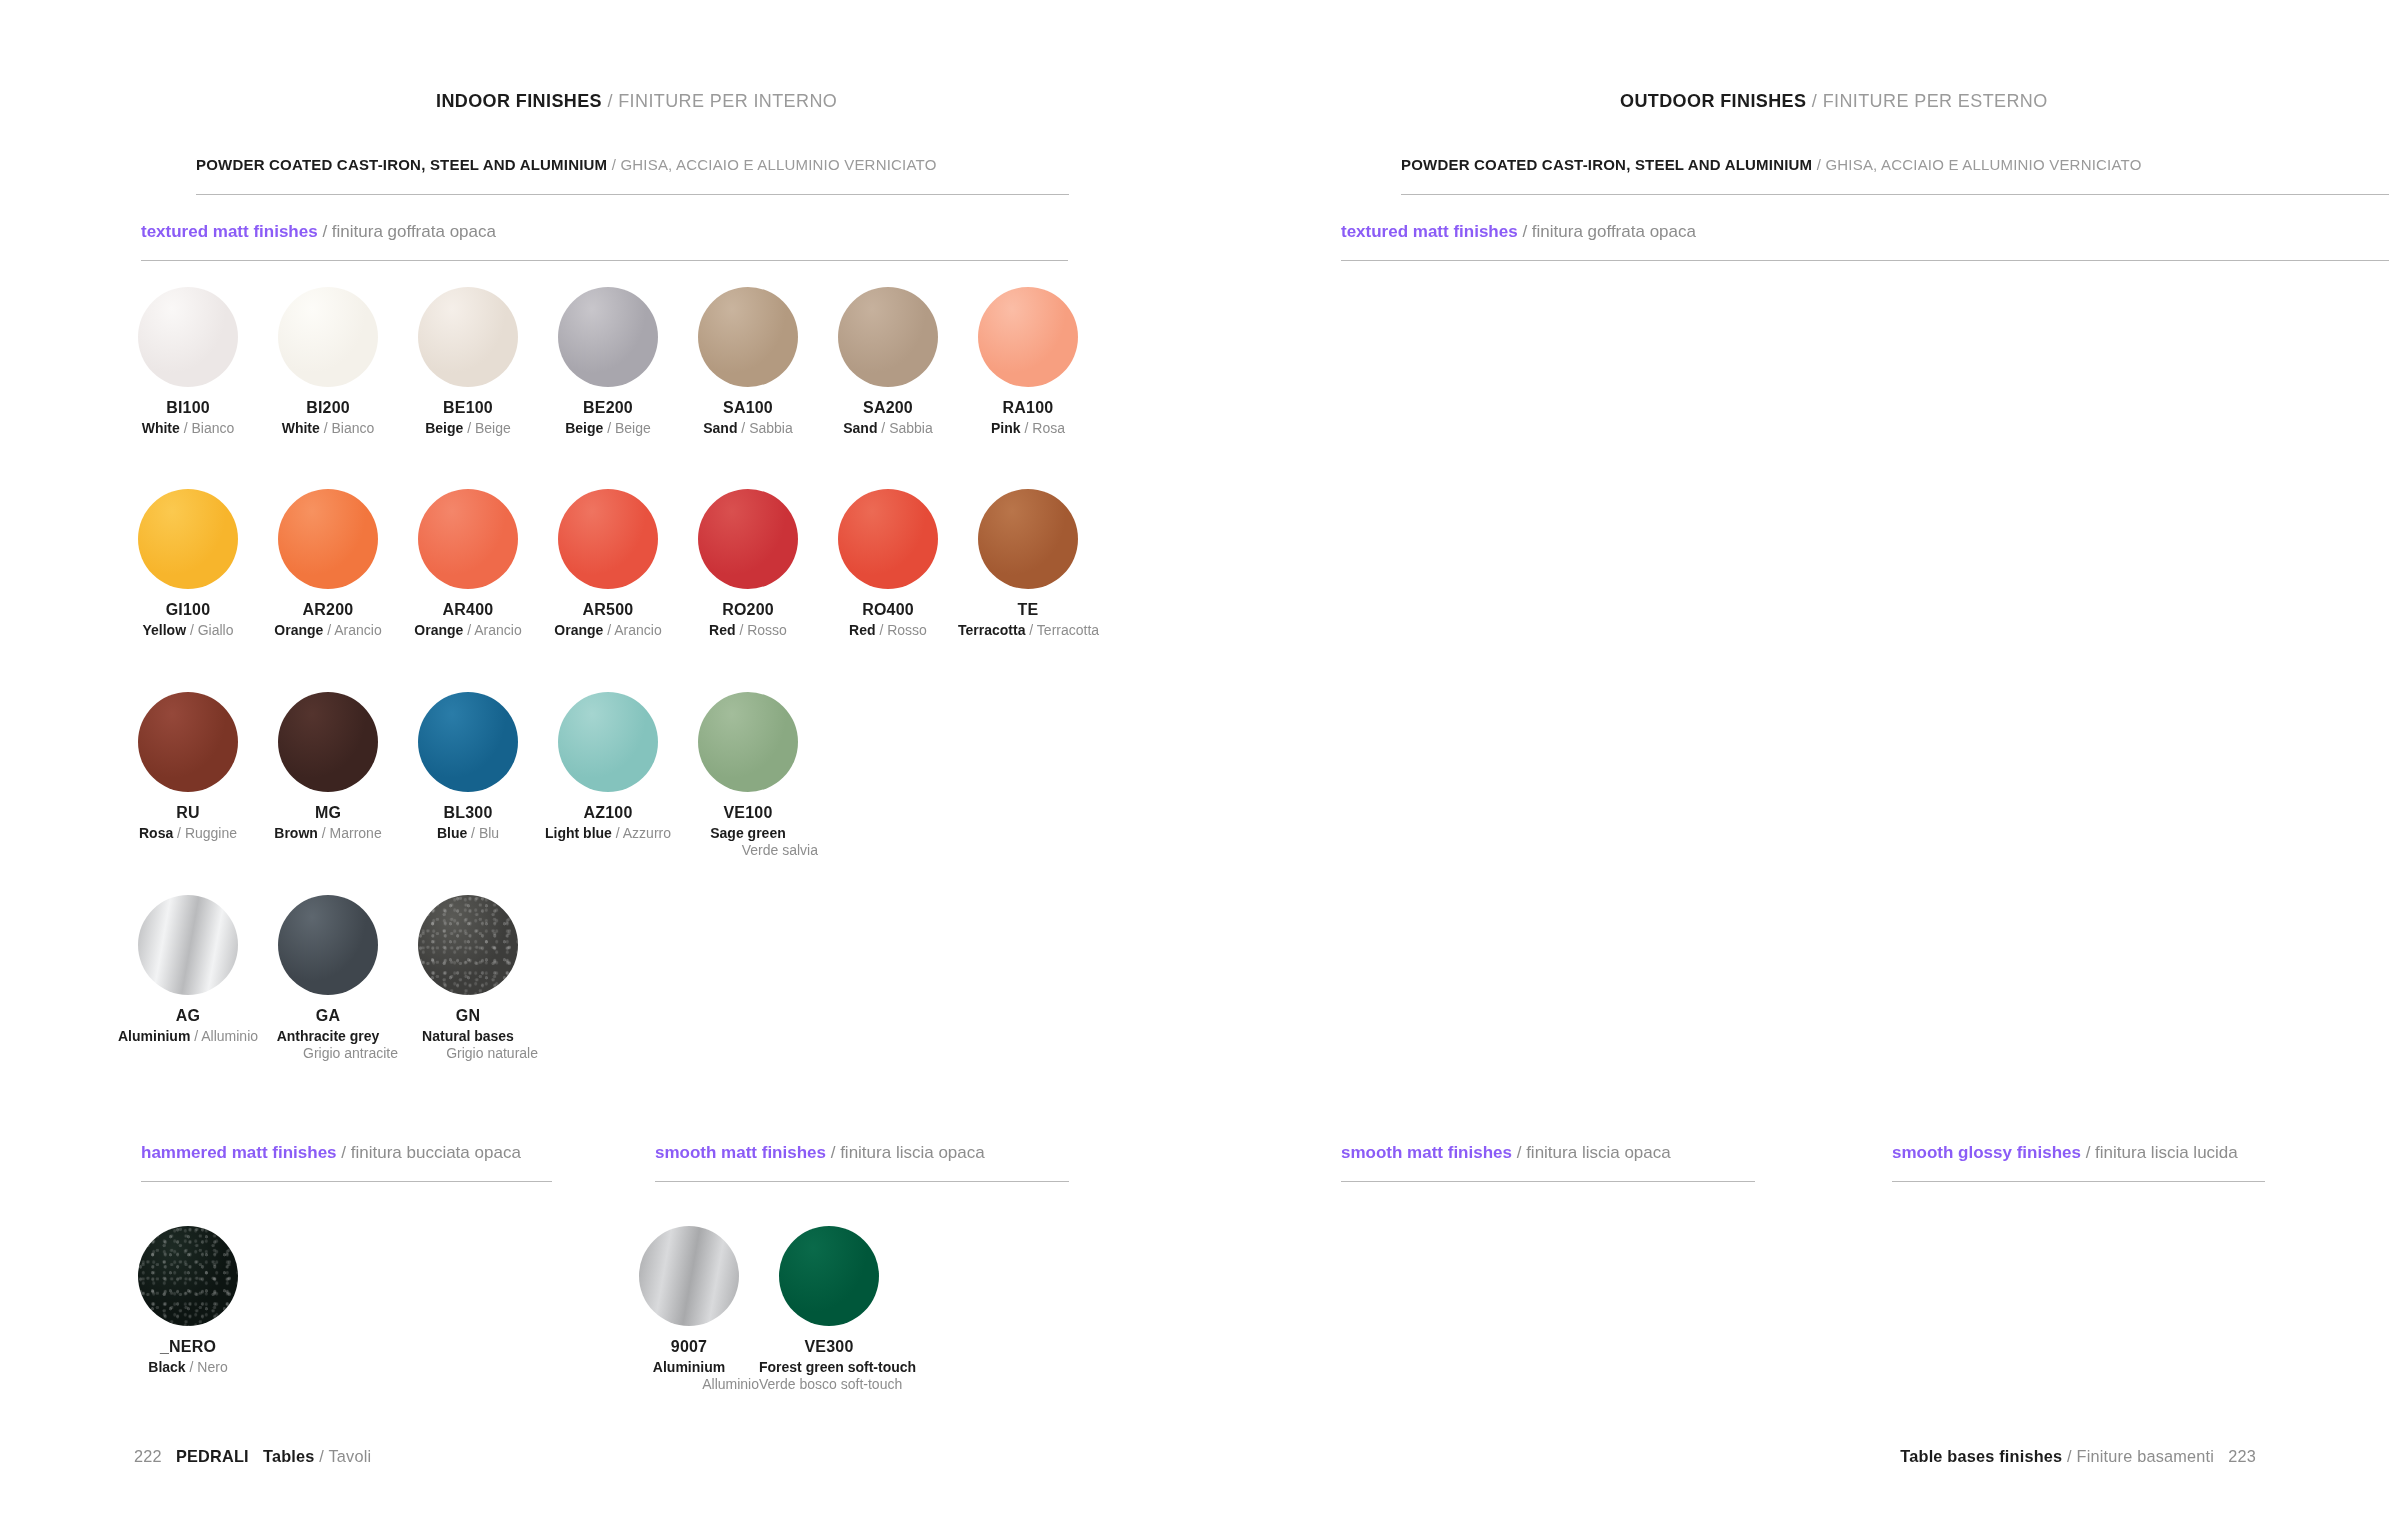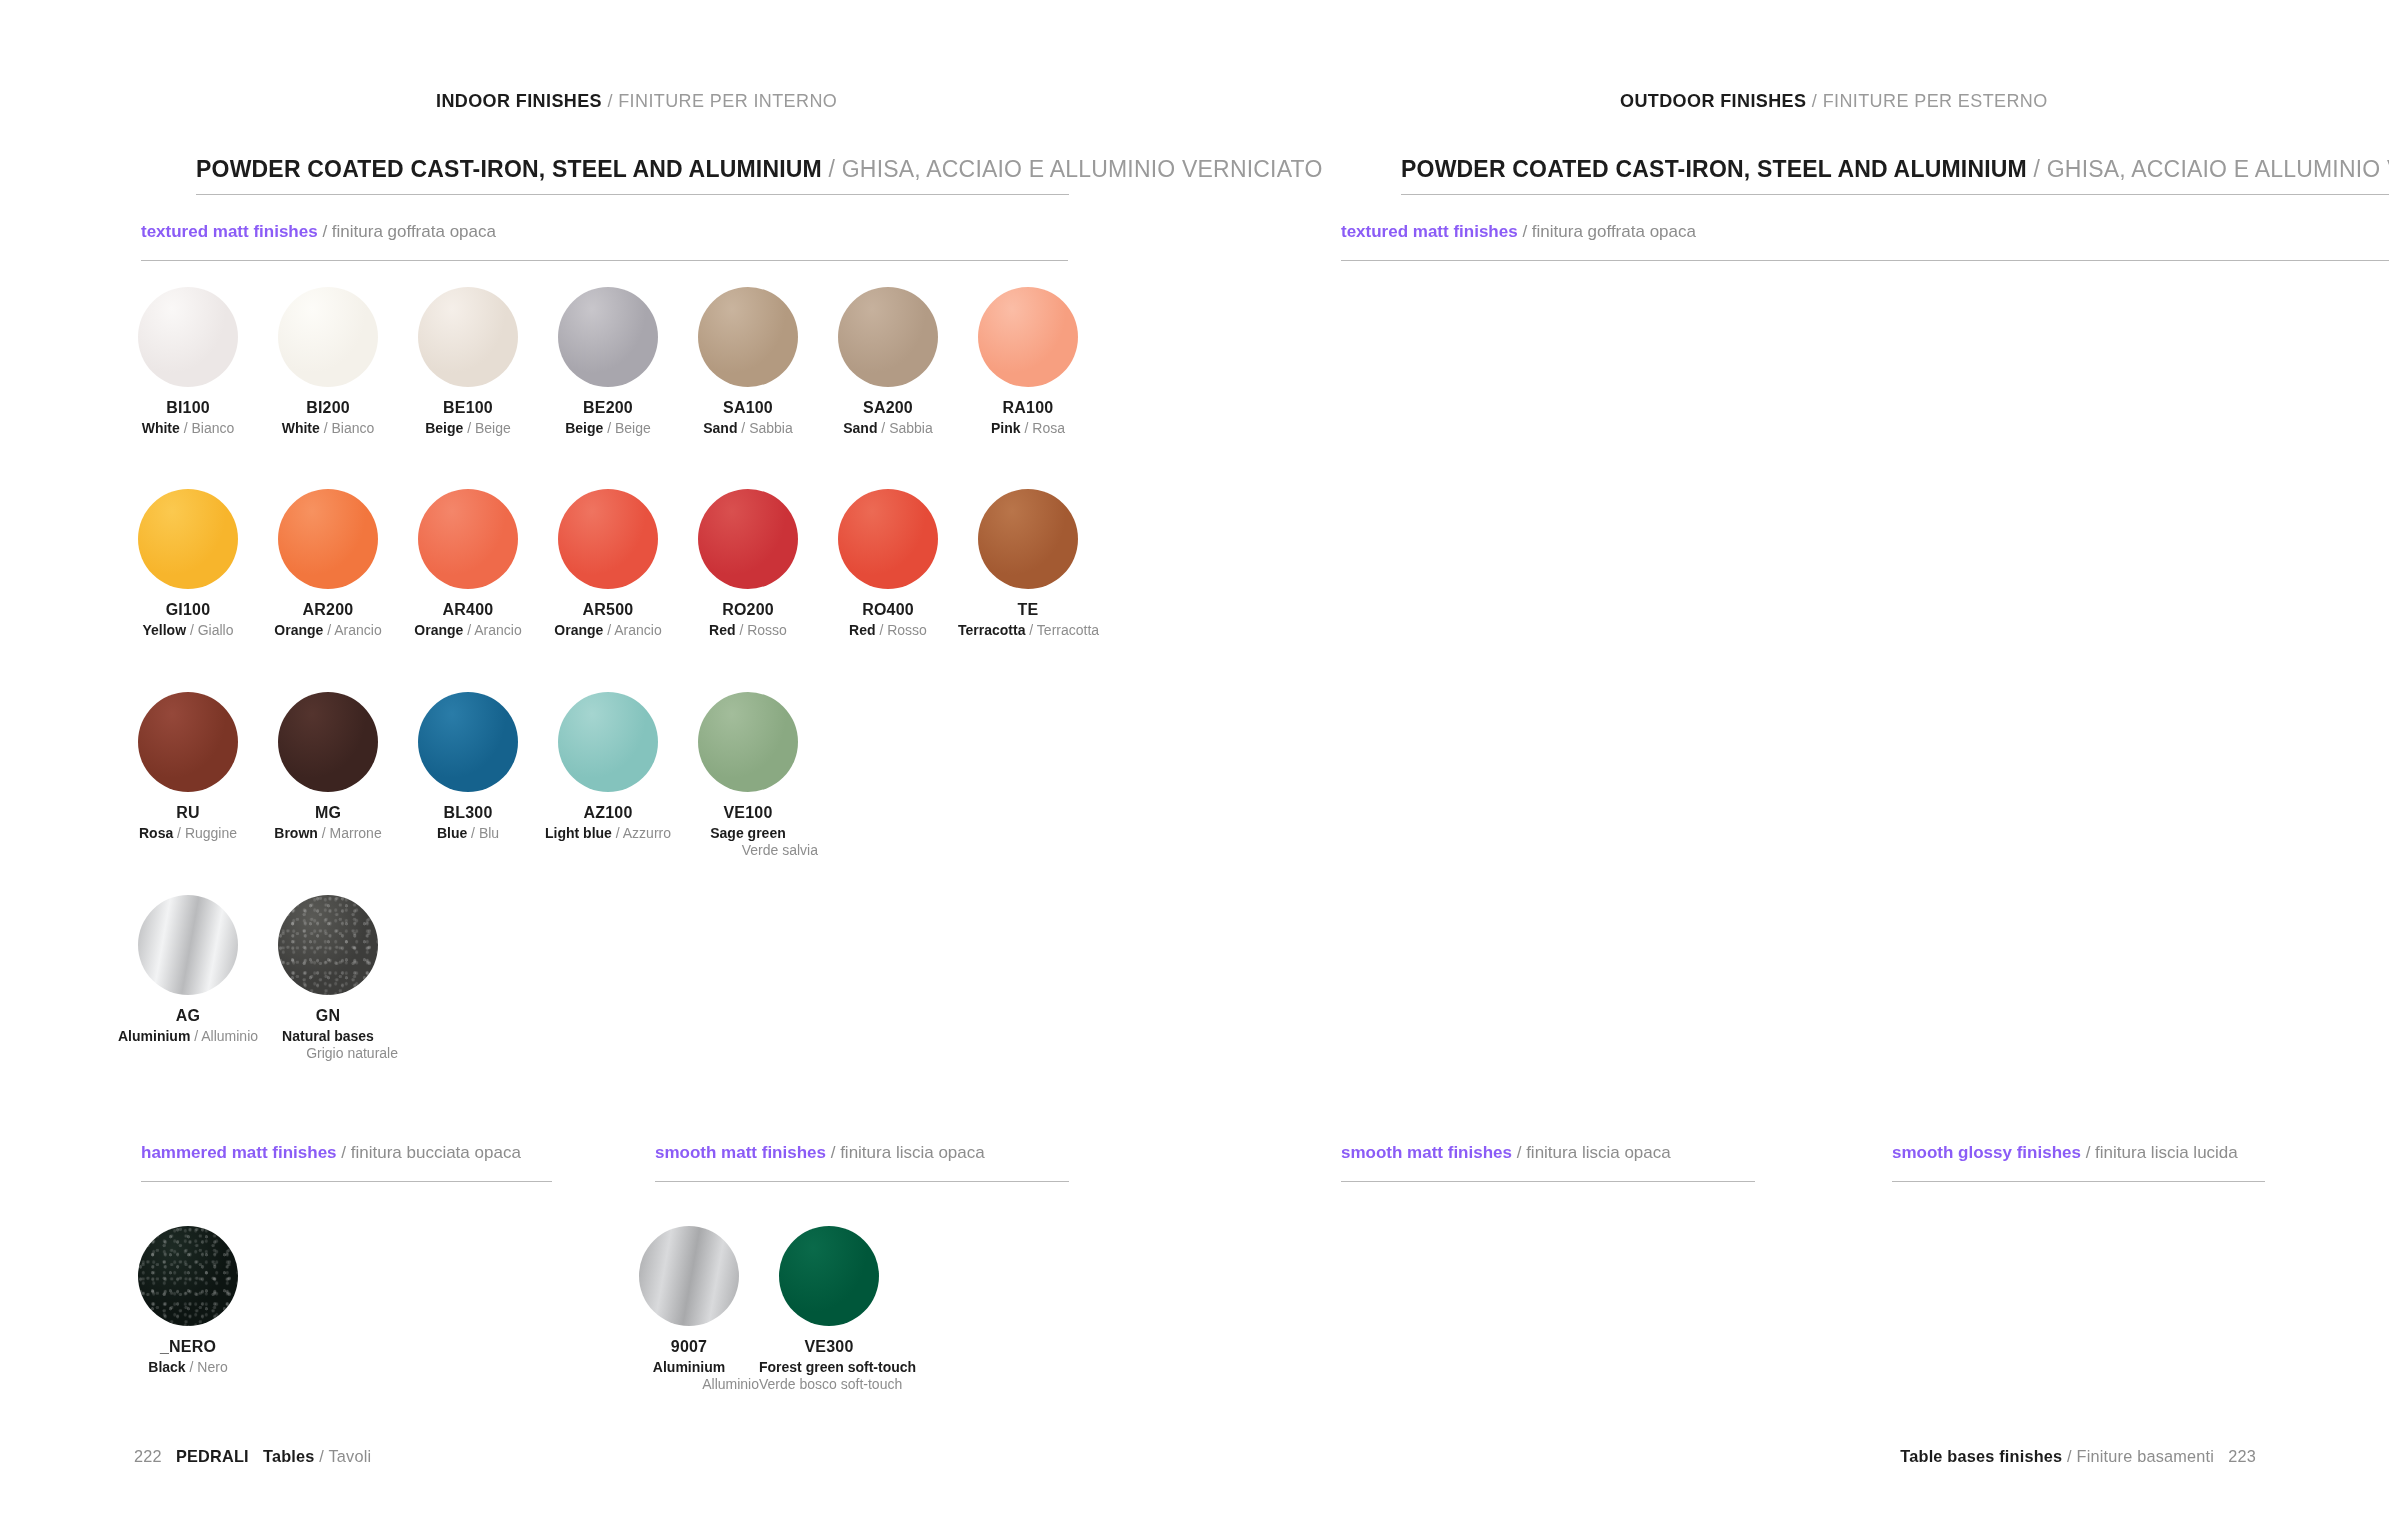--- a/index.html
+++ b/index.html
@@ -14,21 +14,21 @@
   .page-right{left:1195px;}
 
   
   .section-title{
     position:absolute;font-size:18px;letter-spacing:0.4px;white-space:nowrap;
   }
   .section-title b{font-weight:700;color:#1c1c1c;}
   .section-title span{color:#9a9a9a;font-weight:400;}
 
   .cat-title{
-    position:absolute;font-size:23px;letter-spacing:0.2px;white-space:nowrap;
+    position:absolute;font-size:15px;letter-spacing:0.2px;white-space:nowrap;
   }
   .cat-title b{font-weight:700;color:#1c1c1c;}
   .cat-title span{color:#9a9a9a;font-weight:400;}
 
   .rule{position:absolute;height:1px;background:#b9b9b9;}
 
   .sub-title{
     position:absolute;font-size:17px;white-space:nowrap;
   }
   .sub-title b{font-weight:700;color:#8b5cf6;}
@@ -194,20 +194,28 @@
           </div>
         </div>
       </div>
     <div class="swatch-row" id="L-g0-r3" style="left:118px;top:895px;">
         <div class="swatch">
           <div class="disc" style="background: linear-gradient(100deg, rgb(185, 186, 188) 0%, rgb(242, 243, 244) 28%, rgb(185, 186, 188) 52%, rgb(242, 243, 244) 74%, rgb(185, 186, 188) 100%);"></div>
           <div class="code">AG</div>
           <div class="nm"><b>Aluminium</b><span> / </span><span>Alluminio</span></div>
         </div>
         <div class="swatch">
+          <div class="disc" style="background: radial-gradient(at 34% 22%, rgb(94, 103, 111) 0%, rgb(63, 70, 77) 58%, rgb(63, 70, 77) 100%);"></div>
+          <div class="code">GA</div>
+          <div class="nm">
+            <span class="en2">Anthracite grey</span>
+            <span class="it">Grigio antracite</span>
+          </div>
+        </div>
+        <div class="swatch">
           <div class="disc" style="background: radial-gradient(at 34% 22%, rgb(90, 90, 86) 0%, rgb(61, 61, 59) 58%, rgb(61, 61, 59) 100%);">
             <div class="tex" style="background: radial-gradient(circle at 20% 30%, rgba(255, 255, 255, 0.22) 0px, rgba(255, 255, 255, 0.22) 1.4px, transparent 1.9px) 0% 0% / 12.4px 12.4px, radial-gradient(circle at 60% 20%, rgba(255, 255, 255, 0.18) 0px, rgba(255, 255, 255, 0.18) 1.4px, transparent 1.9px) 0% 0% / 16.3px 16.3px, radial-gradient(circle at 80% 60%, rgba(255, 255, 255, 0.2) 0px, rgba(255, 255, 255, 0.2) 1.4px, transparent 1.9px) 0% 0% / 18px 18px, radial-gradient(circle at 35% 70%, rgba(255, 255, 255, 0.16) 0px, rgba(255, 255, 255, 0.16) 1.4px, transparent 1.9px) 0% 0% / 14.3px 14.3px, radial-gradient(circle at 50% 45%, rgba(255, 255, 255, 0.14) 0px, rgba(255, 255, 255, 0.14) 1.4px, transparent 1.9px) 0% 0% / 10.5px 10.5px;"></div>
           </div>
           <div class="code">GN</div>
           <div class="nm">
             <span class="en2">Natural bases</span>
             <span class="it">Grigio naturale</span>
           </div>
         </div>
       </div>

